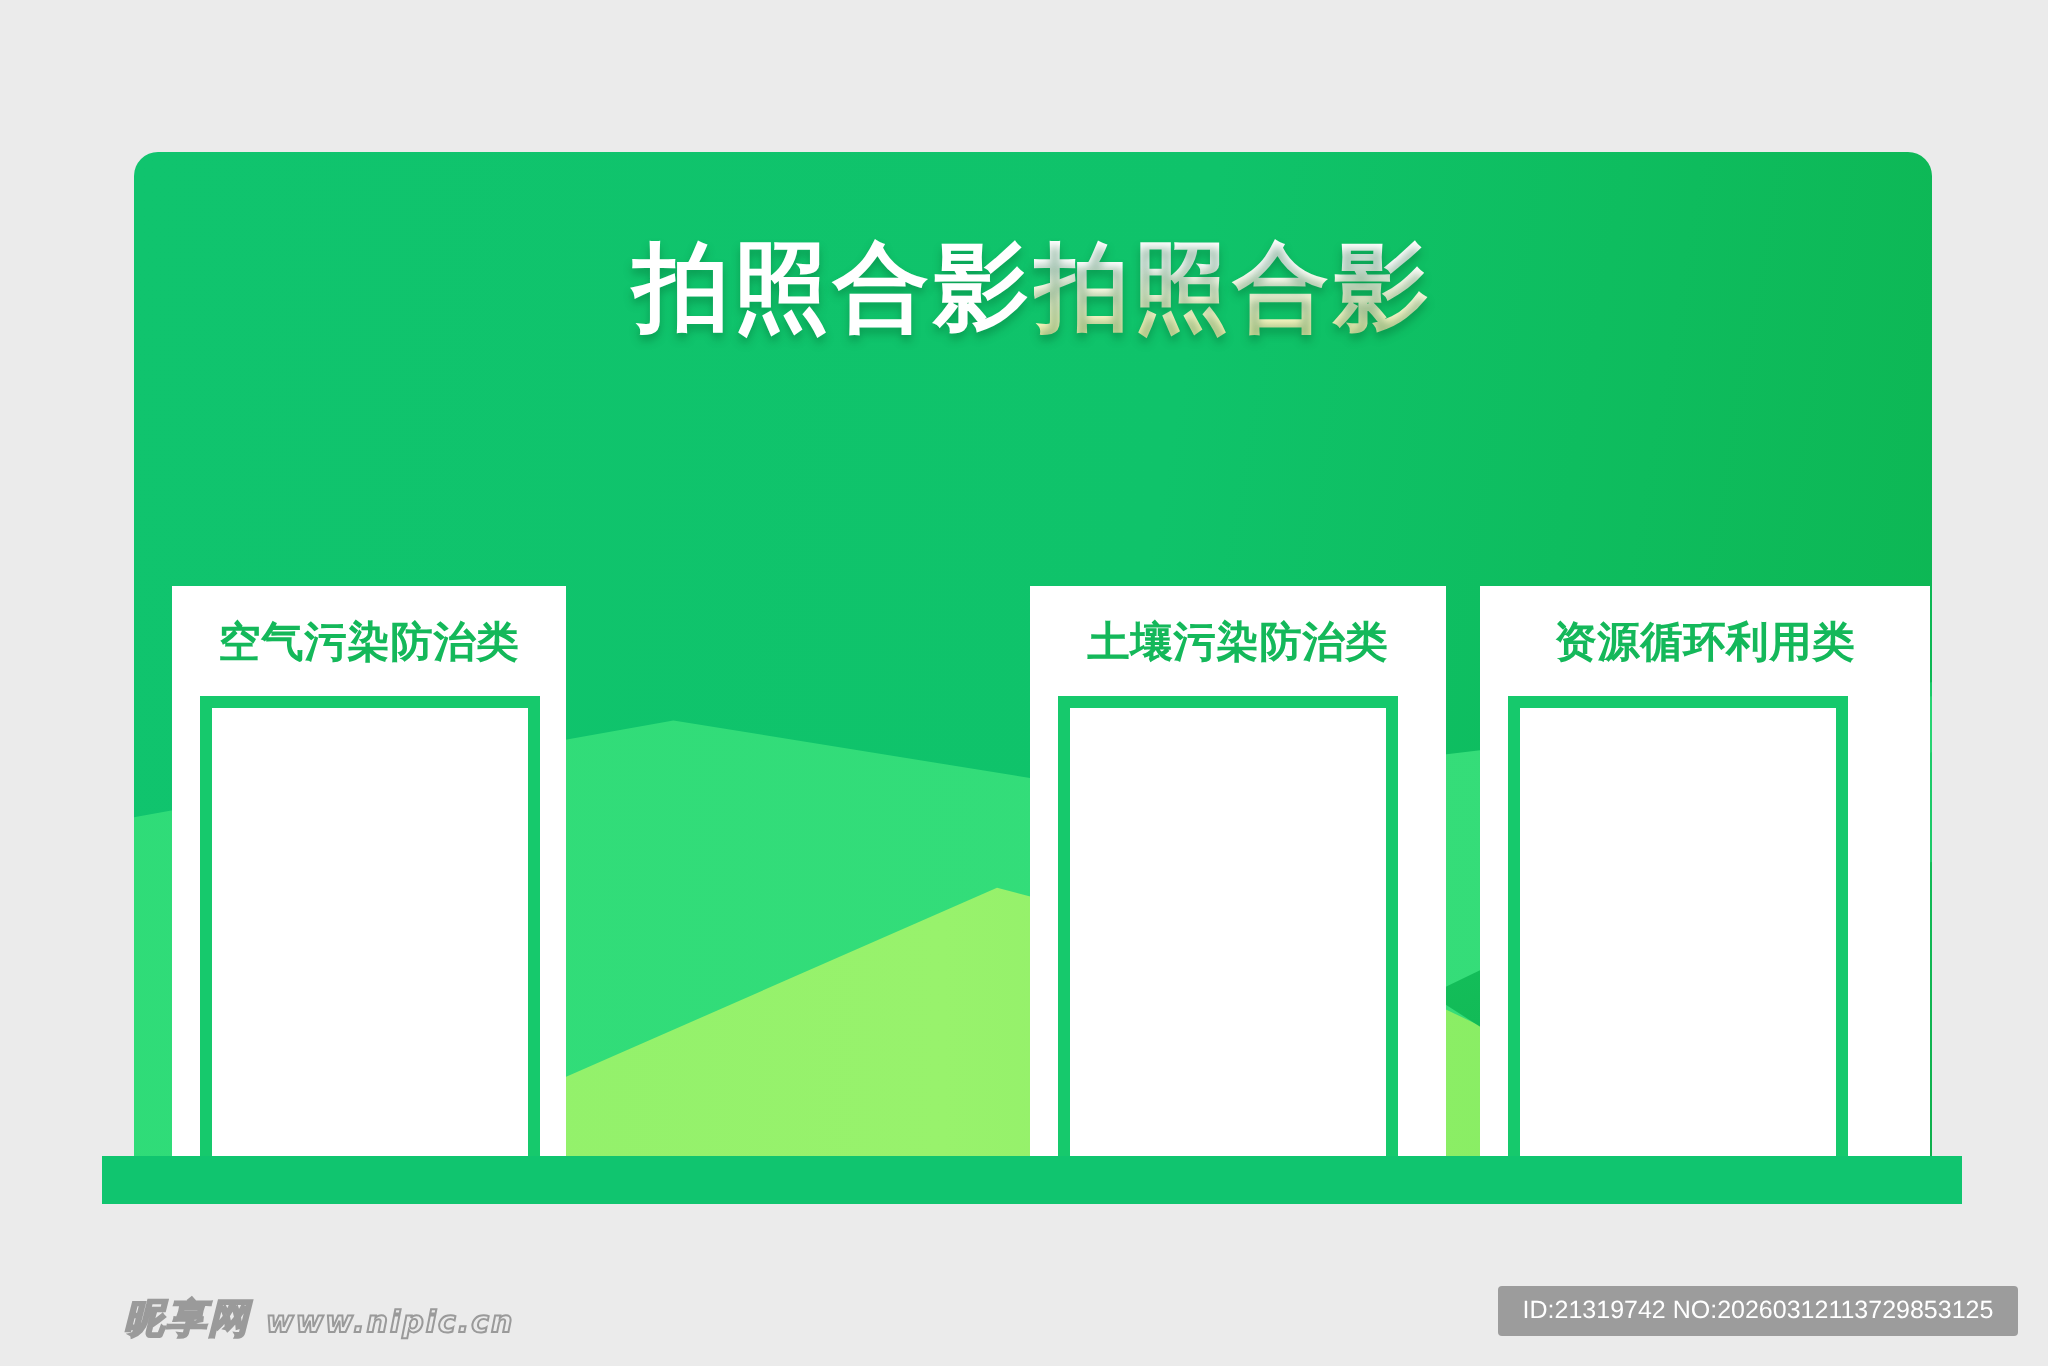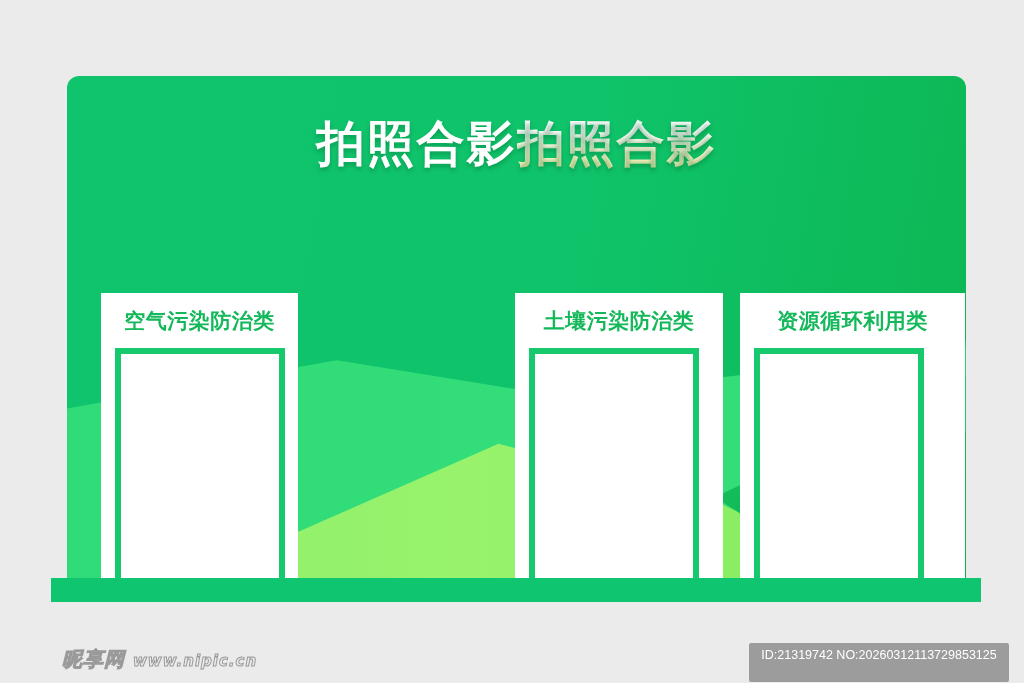--- a/index.html
+++ b/index.html
@@ -45,39 +45,39 @@
     }
     .base {
       position: absolute; left: 51px; top: 578px; width: 930px; height: 24px; background: #10c56f;
     }
     .wm-left {
       position: absolute; left: 14px; top: 646px; font-size: 20px; font-weight: bold;
       color: #ebebeb; -webkit-text-stroke: 1px #9a9a9a; font-style: italic; letter-spacing: 1px; margin-left: 48px;
     }
     .wm-left .url { font-size: 15px; }
     .wm-right {
-      position: absolute; left: 749px; top: 643px; width: 260px; height: 39px;
+      position: absolute; left: 749px; top: 643px; width: 260px; height: 25px;
       background: #9c9c9c; border-radius: 2px; color: #ffffff; font-size: 12.5px;
       line-height: 25px; text-align: center; font-family: "Liberation Sans", sans-serif;
     }
   </style>
 </head>
 <body>
 
 <div class="board">
   <div class="shape s1"></div>
   <div class="shape s2"></div>
   <div class="shape s3"></div>
   <div class="shape s4"></div>
 
   <div class="title">
     <span>拍照合影</span><span class="hl">拍照合影</span>
   </div>
 
-  <div class="card" style="left:34px;font-family:Liberation Mono, monospace;">
+  <div class="card" style="left:19px;font-family:Liberation Mono, monospace;">
     <div class="card-label">空气污染防治类</div>
     <div class="photo-slot"></div>
   </div>
   <div class="card" style="left:448px;padding-left:11px;">
     <div class="card-label">土壤污染防治类</div>
     <div class="photo-slot"></div>
   </div>
   <div class="card" style="left:673px;padding-left:28px;">
     <div class="card-label">资源循环利用类</div>
     <div class="photo-slot"></div>

